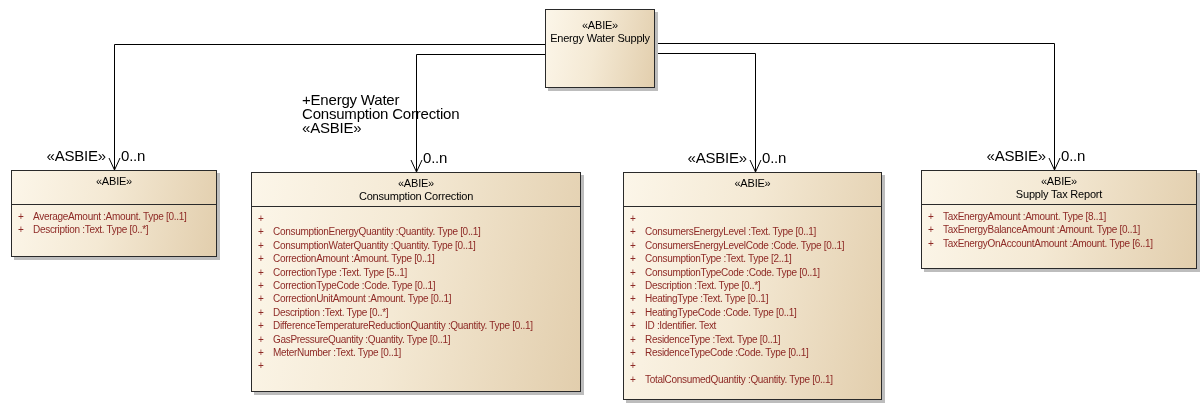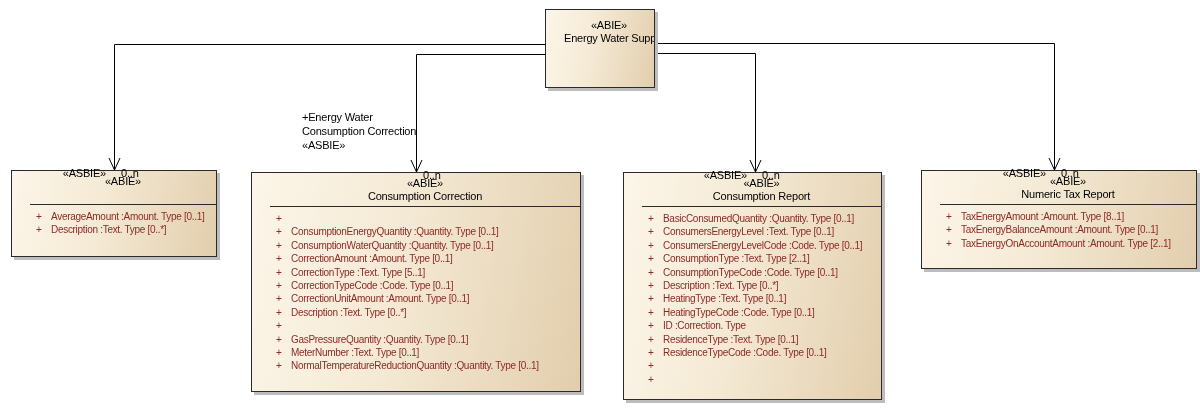--- a/index.html
+++ b/index.html
@@ -11,21 +11,20 @@
     overflow:hidden;
   }
   #wires{position:absolute;left:0;top:0;z-index:1;}
   .uml-class{
     position:absolute;
     box-sizing:border-box;
     background:linear-gradient(100deg,#fcf6e9 0%,#f4e9d4 45%,#e2cead 100%);
     border:1px solid #2a2a2a;
     box-shadow:3px 3px 0 #bdbdbd;
     z-index:2;
-    padding-left:18px;
   }
   .cls-title{
     box-sizing:border-box;
     text-align:center;
     padding-top:4px;
     height:34px;
     border-bottom:1px solid #2a2a2a;
     font-size:11px;
     line-height:13px;
     color:#000;
@@ -45,26 +44,25 @@
     white-space:nowrap;
     font-size:10px;
     letter-spacing:-0.3px;
     color:#8e2a26;
     padding-left:21px;
   }
   .attr-row .vis{position:absolute;left:6px;top:0;}
   .wire-label{
     position:absolute;
     z-index:3;
-    font-size:11px;
+    font-size:15px;
     line-height:13px;
     color:#000;
     letter-spacing:-0.2px;
     white-space:nowrap;
-    margin-top:18px;
   }
   .wire-label.right{text-align:right;}
   .assoc-name{line-height:13.8px;}
 </style>
 </head>
 <body>
 
 <div id="canvas">
 
   <svg id="wires" width="1200" height="412" viewBox="0 0 1200 412">
@@ -152,49 +150,47 @@
           <span>CorrectionUnitAmount :Amount. Type [0..1]</span>
         </div>
 
         <div class="attr-row">
           <span class="vis">+</span>
           <span>Description :Text. Type [0..*]</span>
         </div>
 
         <div class="attr-row">
           <span class="vis">+</span>
+          <span>DifferenceTemperatureReductionQuantity :Quantity. Type [0..1]</span>
         </div>
 
         <div class="attr-row">
           <span class="vis">+</span>
           <span>GasPressureQuantity :Quantity. Type [0..1]</span>
         </div>
 
         <div class="attr-row">
           <span class="vis">+</span>
           <span>MeterNumber :Text. Type [0..1]</span>
         </div>
 
         <div class="attr-row">
           <span class="vis">+</span>
-          <span>NormalTemperatureReductionQuantity :Quantity. Type [0..1]</span>
         </div>
       </div>
   </div>
 
   <div class="uml-class" style="left:623px;top:172px;width:259px;height:228px;">
     <div class="cls-title">
       <div>«ABIE»</div>
-      <div>Consumption Report</div>
-    </div>
-    <div class="cls-attrs">
-
-        <div class="attr-row">
-          <span class="vis">+</span>
-          <span>BasicConsumedQuantity :Quantity. Type [0..1]</span>
+    </div>
+    <div class="cls-attrs">
+
+        <div class="attr-row">
+          <span class="vis">+</span>
         </div>
 
         <div class="attr-row">
           <span class="vis">+</span>
           <span>ConsumersEnergyLevel :Text. Type [0..1]</span>
         </div>
 
         <div class="attr-row">
           <span class="vis">+</span>
           <span>ConsumersEnergyLevelCode :Code. Type [0..1]</span>
@@ -220,63 +216,64 @@
           <span>HeatingType :Text. Type [0..1]</span>
         </div>
 
         <div class="attr-row">
           <span class="vis">+</span>
           <span>HeatingTypeCode :Code. Type [0..1]</span>
         </div>
 
         <div class="attr-row">
           <span class="vis">+</span>
-          <span>ID :Correction. Type</span>
+          <span>ID :Identifier. Text</span>
         </div>
 
         <div class="attr-row">
           <span class="vis">+</span>
           <span>ResidenceType :Text. Type [0..1]</span>
         </div>
 
         <div class="attr-row">
           <span class="vis">+</span>
           <span>ResidenceTypeCode :Code. Type [0..1]</span>
         </div>
 
         <div class="attr-row">
           <span class="vis">+</span>
         </div>
 
         <div class="attr-row">
           <span class="vis">+</span>
+          <span>TotalConsumedQuantity :Quantity. Type [0..1]</span>
         </div>
       </div>
   </div>
 
   <div class="uml-class" style="left:921px;top:170px;width:276px;height:99px;">
     <div class="cls-title">
       <div>«ABIE»</div>
-      <div>Numeric Tax Report</div>
+      <div>Supply Tax Report</div>
     </div>
     <div class="cls-attrs">
 
         <div class="attr-row">
           <span class="vis">+</span>
           <span>TaxEnergyAmount :Amount. Type [8..1]</span>
         </div>
 
         <div class="attr-row">
           <span class="vis">+</span>
           <span>TaxEnergyBalanceAmount :Amount. Type [0..1]</span>
         </div>
 
         <div class="attr-row">
           <span class="vis">+</span>
-          <span>TaxEnergyOnAccountAmount :Amount. Type [2..1]</span>
+          <span>TaxEnergyOnAccountAmount :Amount. Type [6..1]</span>
         </div>
       </div>
   </div>
 
   <div class="wire-label right" style="left:36px;top:149px;width:70px;">«ASBIE»</div>
   <div class="wire-label" style="left:121px;top:149px;">0..n</div>
 
   <div class="wire-label assoc-name" style="left:302px;top:93px;">
     <div>+Energy Water</div>
     <div>Consumption Correction</div>

